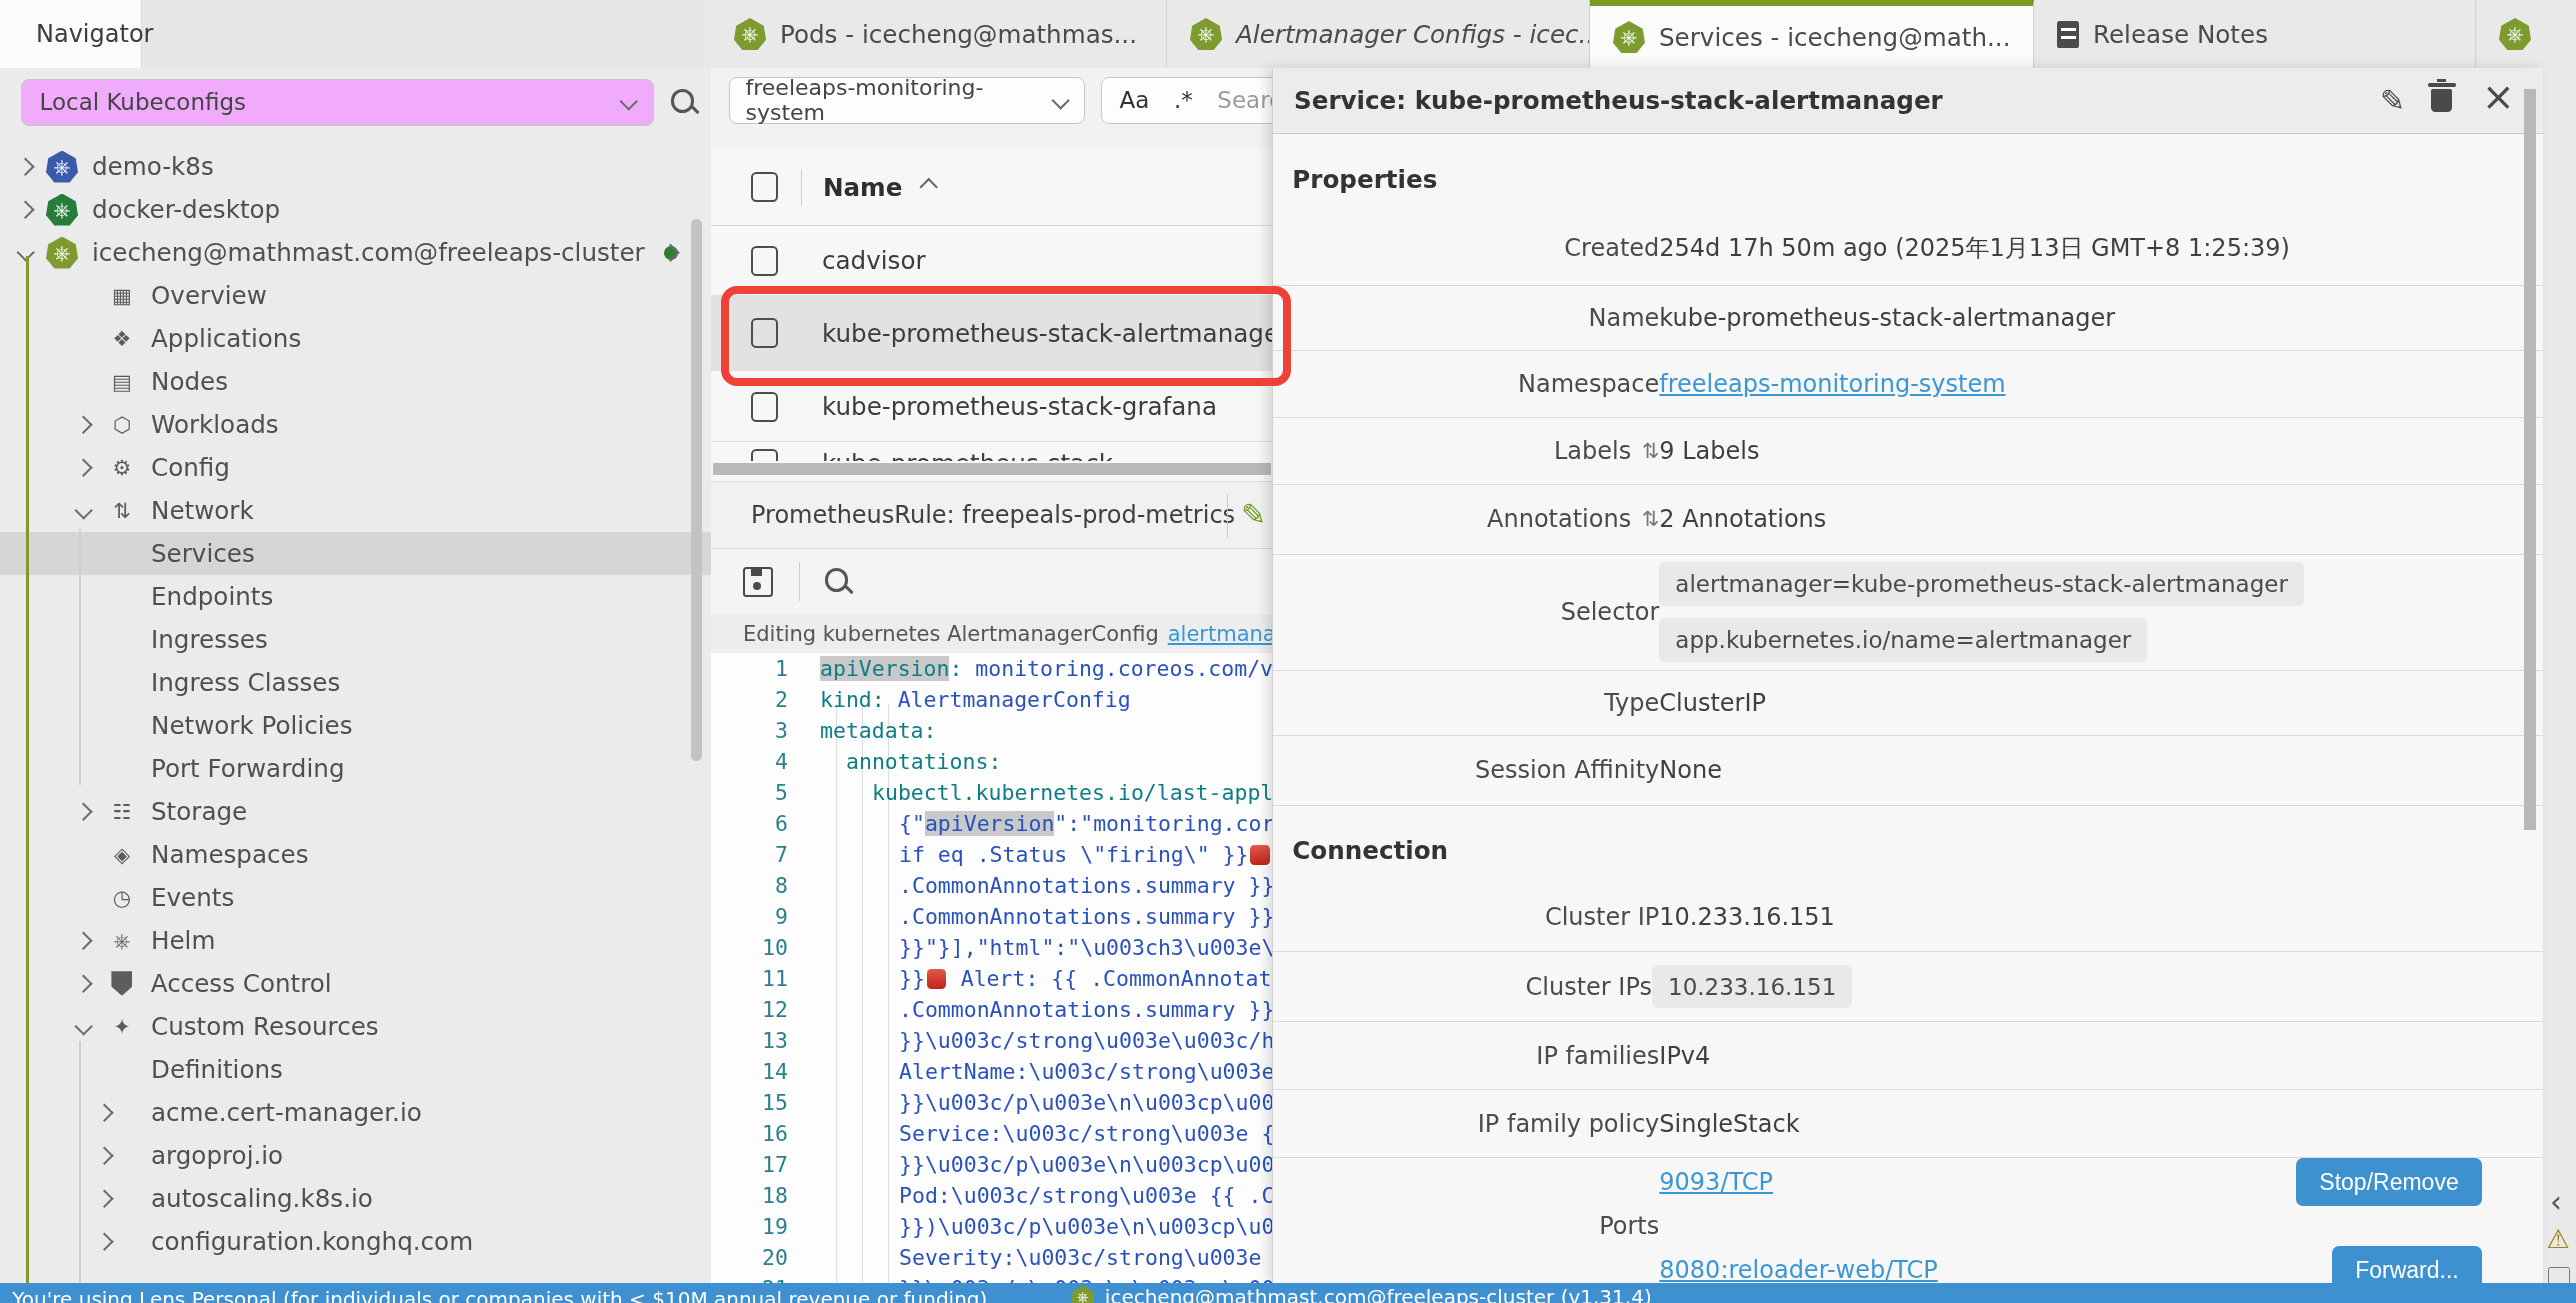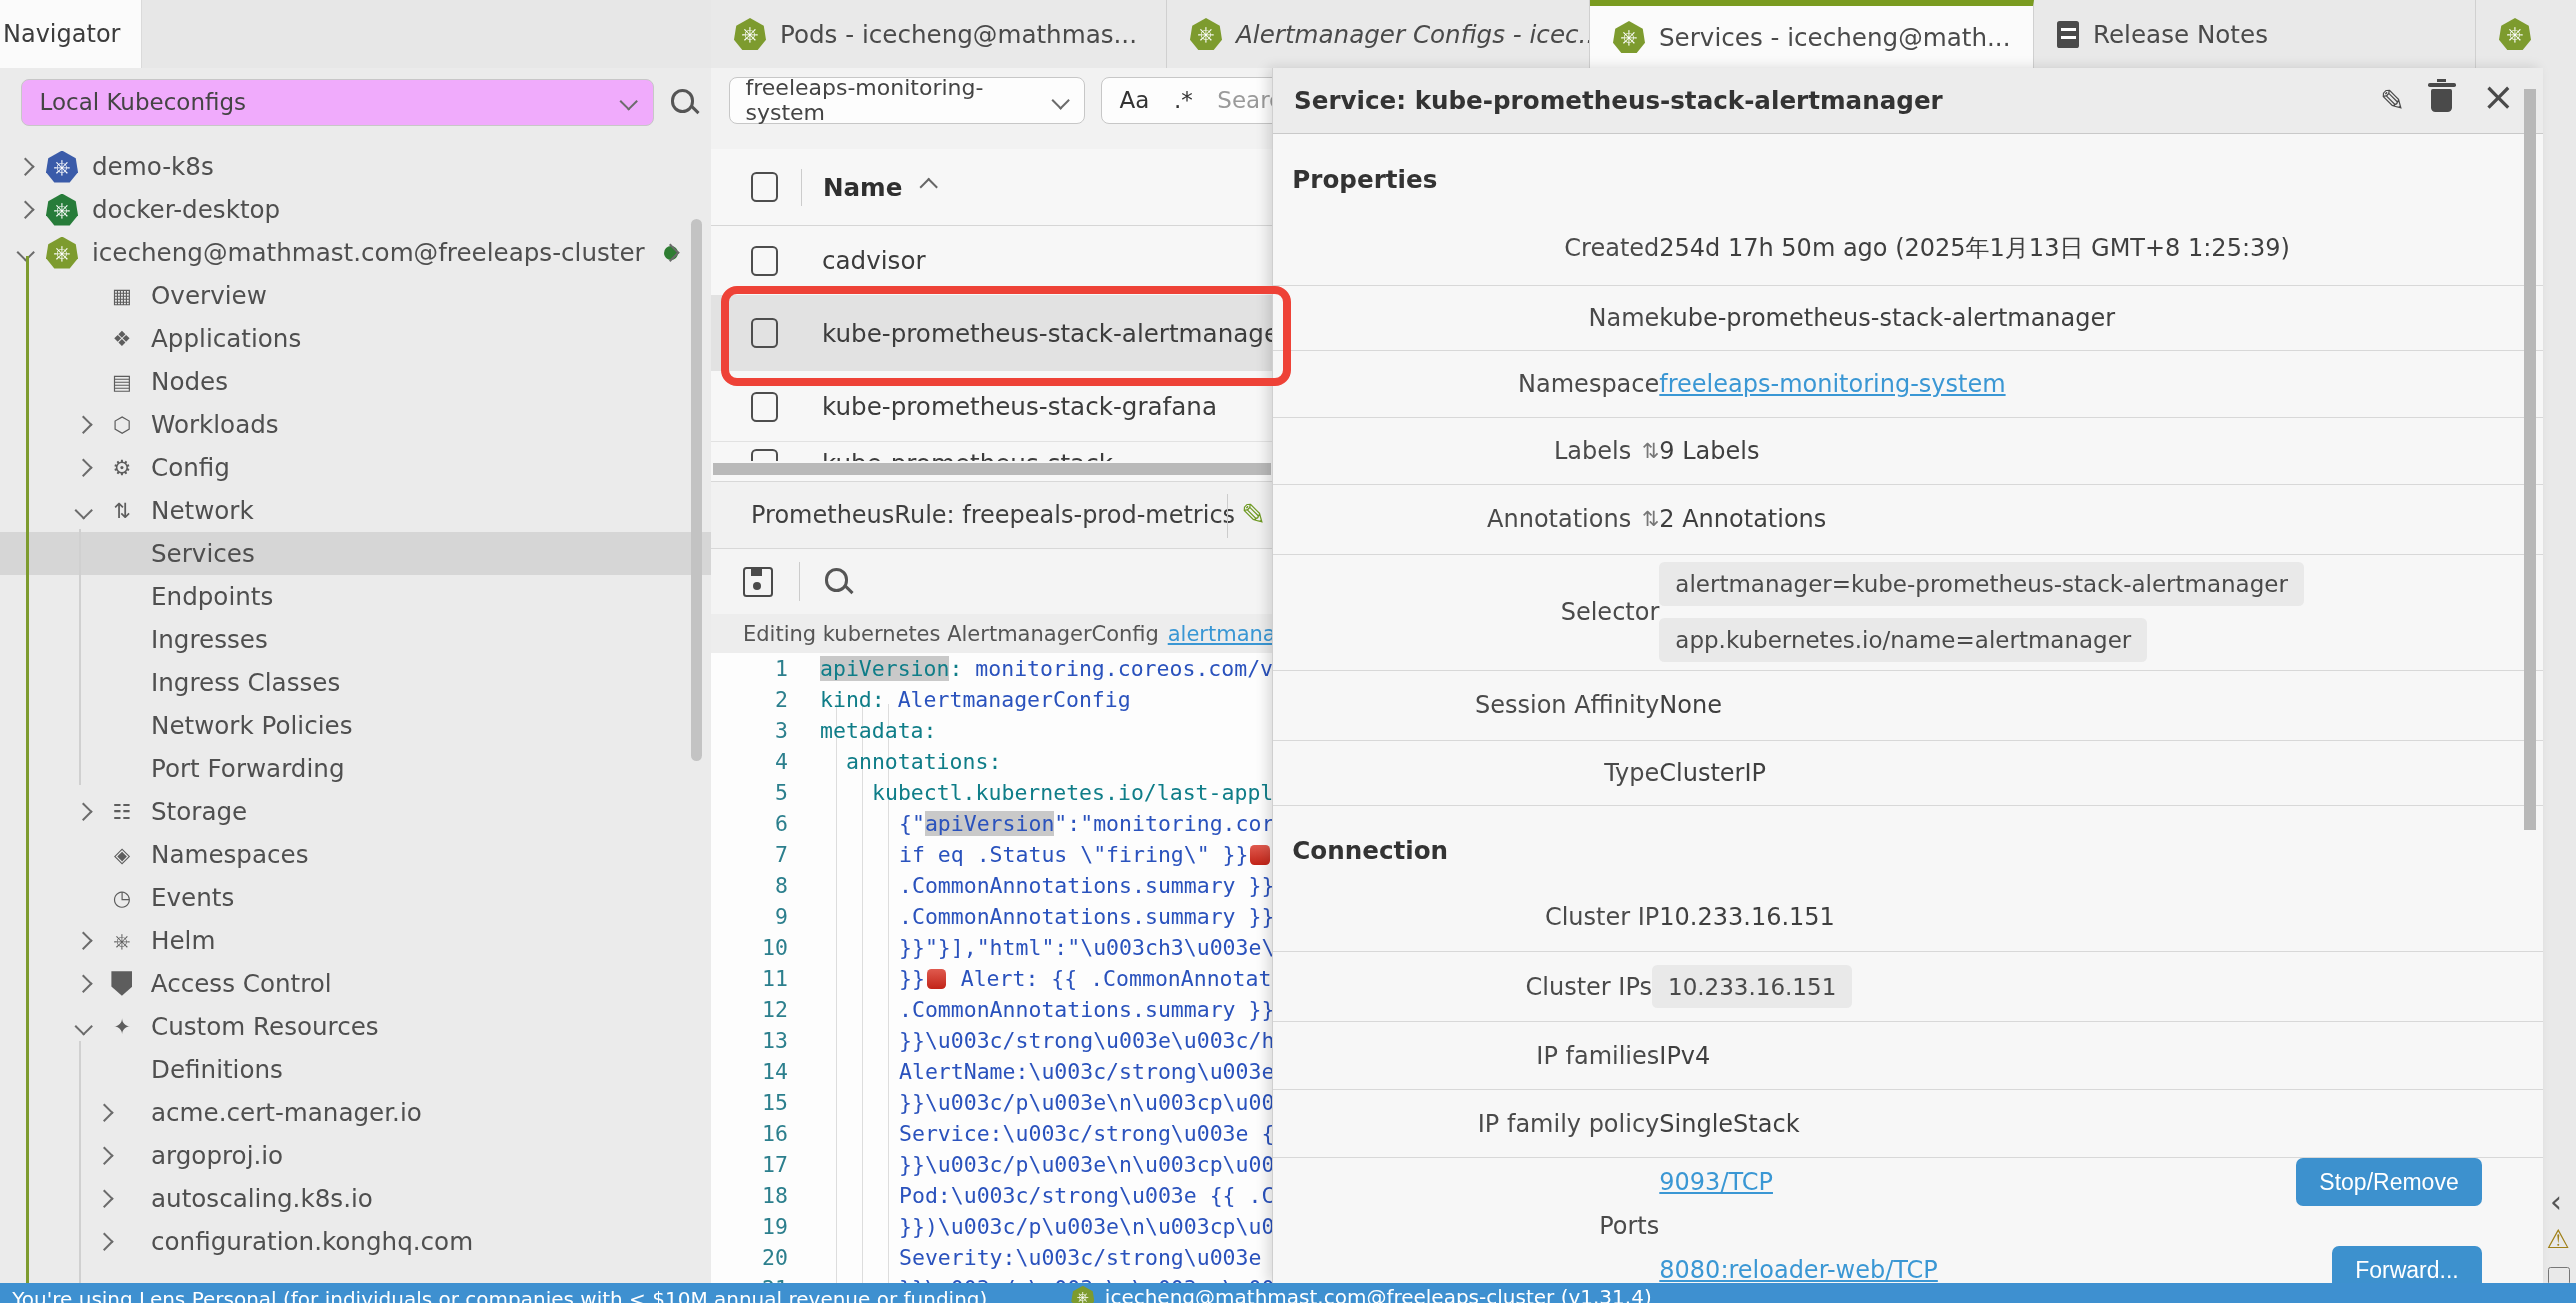--- a/index.html
+++ b/index.html
@@ -1,20 +1,20 @@
 <!DOCTYPE html>
 <html style="font-size:14px"><head>
 <meta charset="utf-8">
 <style>
   html,body{margin:0;padding:0;background:#cfcfcf;font-family:"Liberation Sans","DejaVu Sans",sans-serif;}
   #app{position:relative;width:2576px;height:1304px;background:#f7f7f7;overflow:hidden;font-family:"DejaVu Sans","Liberation Sans",sans-serif;}
   
   #tabbar{position:absolute;left:0;top:0;width:2576px;height:68px;background:#e9e9e9;border-bottom:0.9px solid #d2d2d2;}
   #nav-zone{position:absolute;left:0;top:0;width:711px;height:68px;background:#e7e7e7;}
-  #nav-tab{position:absolute;left:0;top:0;width:142px;height:68px;background:#fbfbfb;border-right:0.9px solid #dadada;display:flex;align-items:center;padding-left:3px;box-sizing:border-box;font-size:24px;color:#3c3c3c;}
+  #nav-tab{position:absolute;left:0;top:0;width:142px;height:68px;background:#fbfbfb;border-right:0.9px solid #dadada;display:flex;align-items:center;padding-left:36px;box-sizing:border-box;font-size:24px;color:#3c3c3c;}
   #tabs{position:absolute;left:711px;top:0;right:0;height:68px;display:flex;}
   .tab{position:relative;height:68px;box-sizing:border-box;border-right:0.9px solid #d0d0d0;display:flex;align-items:center;gap:14px;padding:0 23px;font-size:24.6px;color:#4a4a4a;background:#e9e9e9;overflow:hidden;}
   .tab.active{background:#fbfbfb;border-top:6.1px solid #7a9b20;}
   .tab.italic .tab-label{font-style:italic;}
   .tab-label{white-space:nowrap;}
   .k8s{display:inline-flex;align-items:center;justify-content:center;width:32px;height:32px;flex:0 0 32px;clip-path:polygon(50% 0,93% 24%,100% 68%,74% 100%,26% 100%,0 68%,7% 24%);color:#fff;font-size:21px;font-family:"DejaVu Sans",sans-serif;}
   .docicon{position:relative;width:22px;height:27px;background:#4a4a4a;border-radius:2.6px;flex:0 0 22px;}
   .docicon::before{content:"";position:absolute;left:3.5px;top:7px;width:15px;height:3.5px;background:#fff;box-shadow:0 8px 0 #fff;}
   
   #sidebar{position:absolute;left:0;top:68px;width:711px;bottom:21px;background:#ebebeb;border-right:0.9px solid #d4d4d4;overflow:hidden;}
@@ -455,31 +455,31 @@
         </div>
         <div class="drow" style="min-height: 116px;">
           <span class="dlabel">
             <span>Selector</span>
           </span>
           <span class="chipcol">
             <span class="chip">alertmanager=kube-prometheus-stack-alertmanager</span>
             <span class="chip">app.kubernetes.io/name=alertmanager</span>
           </span>
         </div>
+        <div class="drow" style="min-height: 65px;">
+          <span class="dlabel">
+            <span>Type</span>
+          </span>
+          <span class="dvalue">ClusterIP</span>
+        </div>
         <div class="drow" style="min-height: 70px;">
           <span class="dlabel">
             <span>Session Affinity</span>
           </span>
           <span class="dvalue">None</span>
-        </div>
-        <div class="drow" style="min-height: 65px;">
-          <span class="dlabel">
-            <span>Type</span>
-          </span>
-          <span class="dvalue">ClusterIP</span>
         </div>
         <div class="dheading">Connection</div>
         <div class="drow" style="min-height: 70px;">
           <span class="dlabel">
             <span>Cluster IP</span>
           </span>
           <span class="dvalue">10.233.16.151</span>
         </div>
         <div class="drow" style="min-height: 70px; padding-left: 12px;">
           <span class="dlabel">

